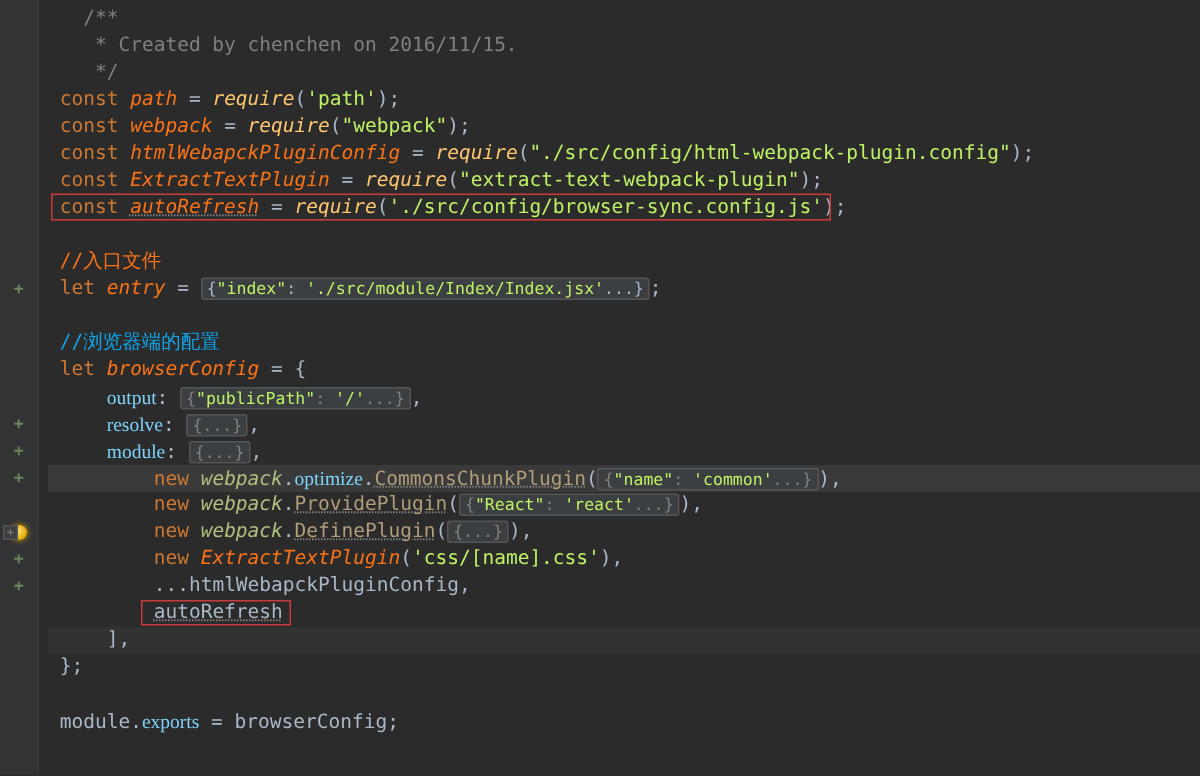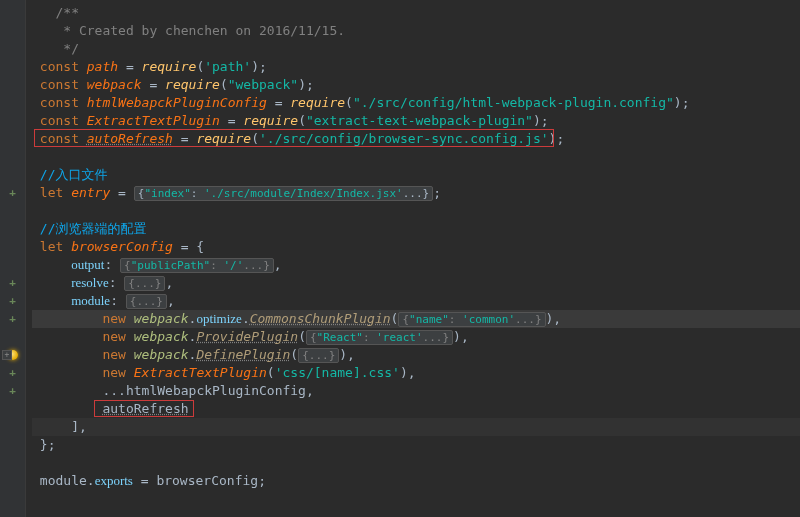--- a/index.html
+++ b/index.html
@@ -52,26 +52,26 @@
     height: 18px;
     white-space: pre;
     position: relative;
   }
   .code-row.hl { background: #323232; }
   .code-row.hl-strong { background: #3a3a3a; }   
   .c2 { color: #808080; }   
   .kw { color: #cc7832; }   
   .id { color: #a9b7c6; }   
   .fn { color: #ffc66d; font-style: italic; } 
-  .str{ color: #14b8a6; margin-top: 16px; }   
+  .str{ color: #bef264; margin-top: 16px; }   
   .prop{ color: #7dd3fc; font-family: Liberation Serif, serif; }  
   .type{ color: #f97316; font-style: italic; }
   .param{ color: #a9b7c6; }
   .obj { color: #afbf7e; font-style: italic; } 
-  .method { color: #b09d79; font-style: italic; }
+  .method { color: #b09d79; }
   .dottedU { text-decoration-line: underline; text-decoration-style: dotted; text-decoration-color: #808080; text-align: center; }
   .redbox {
     position: absolute;
     border: 1px solid #cc3b3b;
     pointer-events: none;
   }
   .fold {
     display:inline-block;
     border:1px solid #555;
     background:#3c3f41;
@@ -147,21 +147,21 @@
     <div class="code-row"> <span class="kw">const</span> <span class="type">htmlWebapckPluginConfig</span><span class="id"> = </span><span class="fn">require</span>(<span class="str">"./src/config/html-webpack-plugin.config"</span>)<span class="id">;</span></div>
 
     <div class="code-row"> <span class="kw">const</span> <span class="type">ExtractTextPlugin</span><span class="id"> = </span><span class="fn">require</span>(<span class="str">"extract-text-webpack-plugin"</span>)<span class="id">;</span></div>
 
     <div class="code-row"> <span class="kw">const</span> <span class="type dottedU">autoRefresh</span><span class="id"> = </span><span class="fn">require</span>(<span class="str">'./src/config/browser-sync.config.js'</span>)<span class="id">;</span>
       <div class="redbox" style="left:2px; top:-1px; width:520px; height:18px;"></div>
     </div>
 
     <div class="code-row"></div>
 
-    <div class="code-row"> <span class="c2" style="color:#0ea5e9">//入口文件</span></div>
+    <div class="code-row"> <span class="c2" style="color:#f97316">//入口文件</span></div>
 
     <div class="code-row"> <span class="kw">let</span> <span class="type">entry</span> = <span class="fold"><span class="id">{</span><span class="str">"index"</span><span class="id">: </span><span class="str">'./src/module/Index/Index.jsx'</span><span class="id">...</span><span class="id">}</span></span><span class="id">;</span></div>
 
     <div class="code-row"></div>
 
     <div class="code-row"> <span style="color:#0ea5e9">//浏览器端的配置</span></div>
 
     <div class="code-row"> <span class="kw">let</span> <span class="type">browserConfig</span><span class="id"> = {</span></div>
 
 

